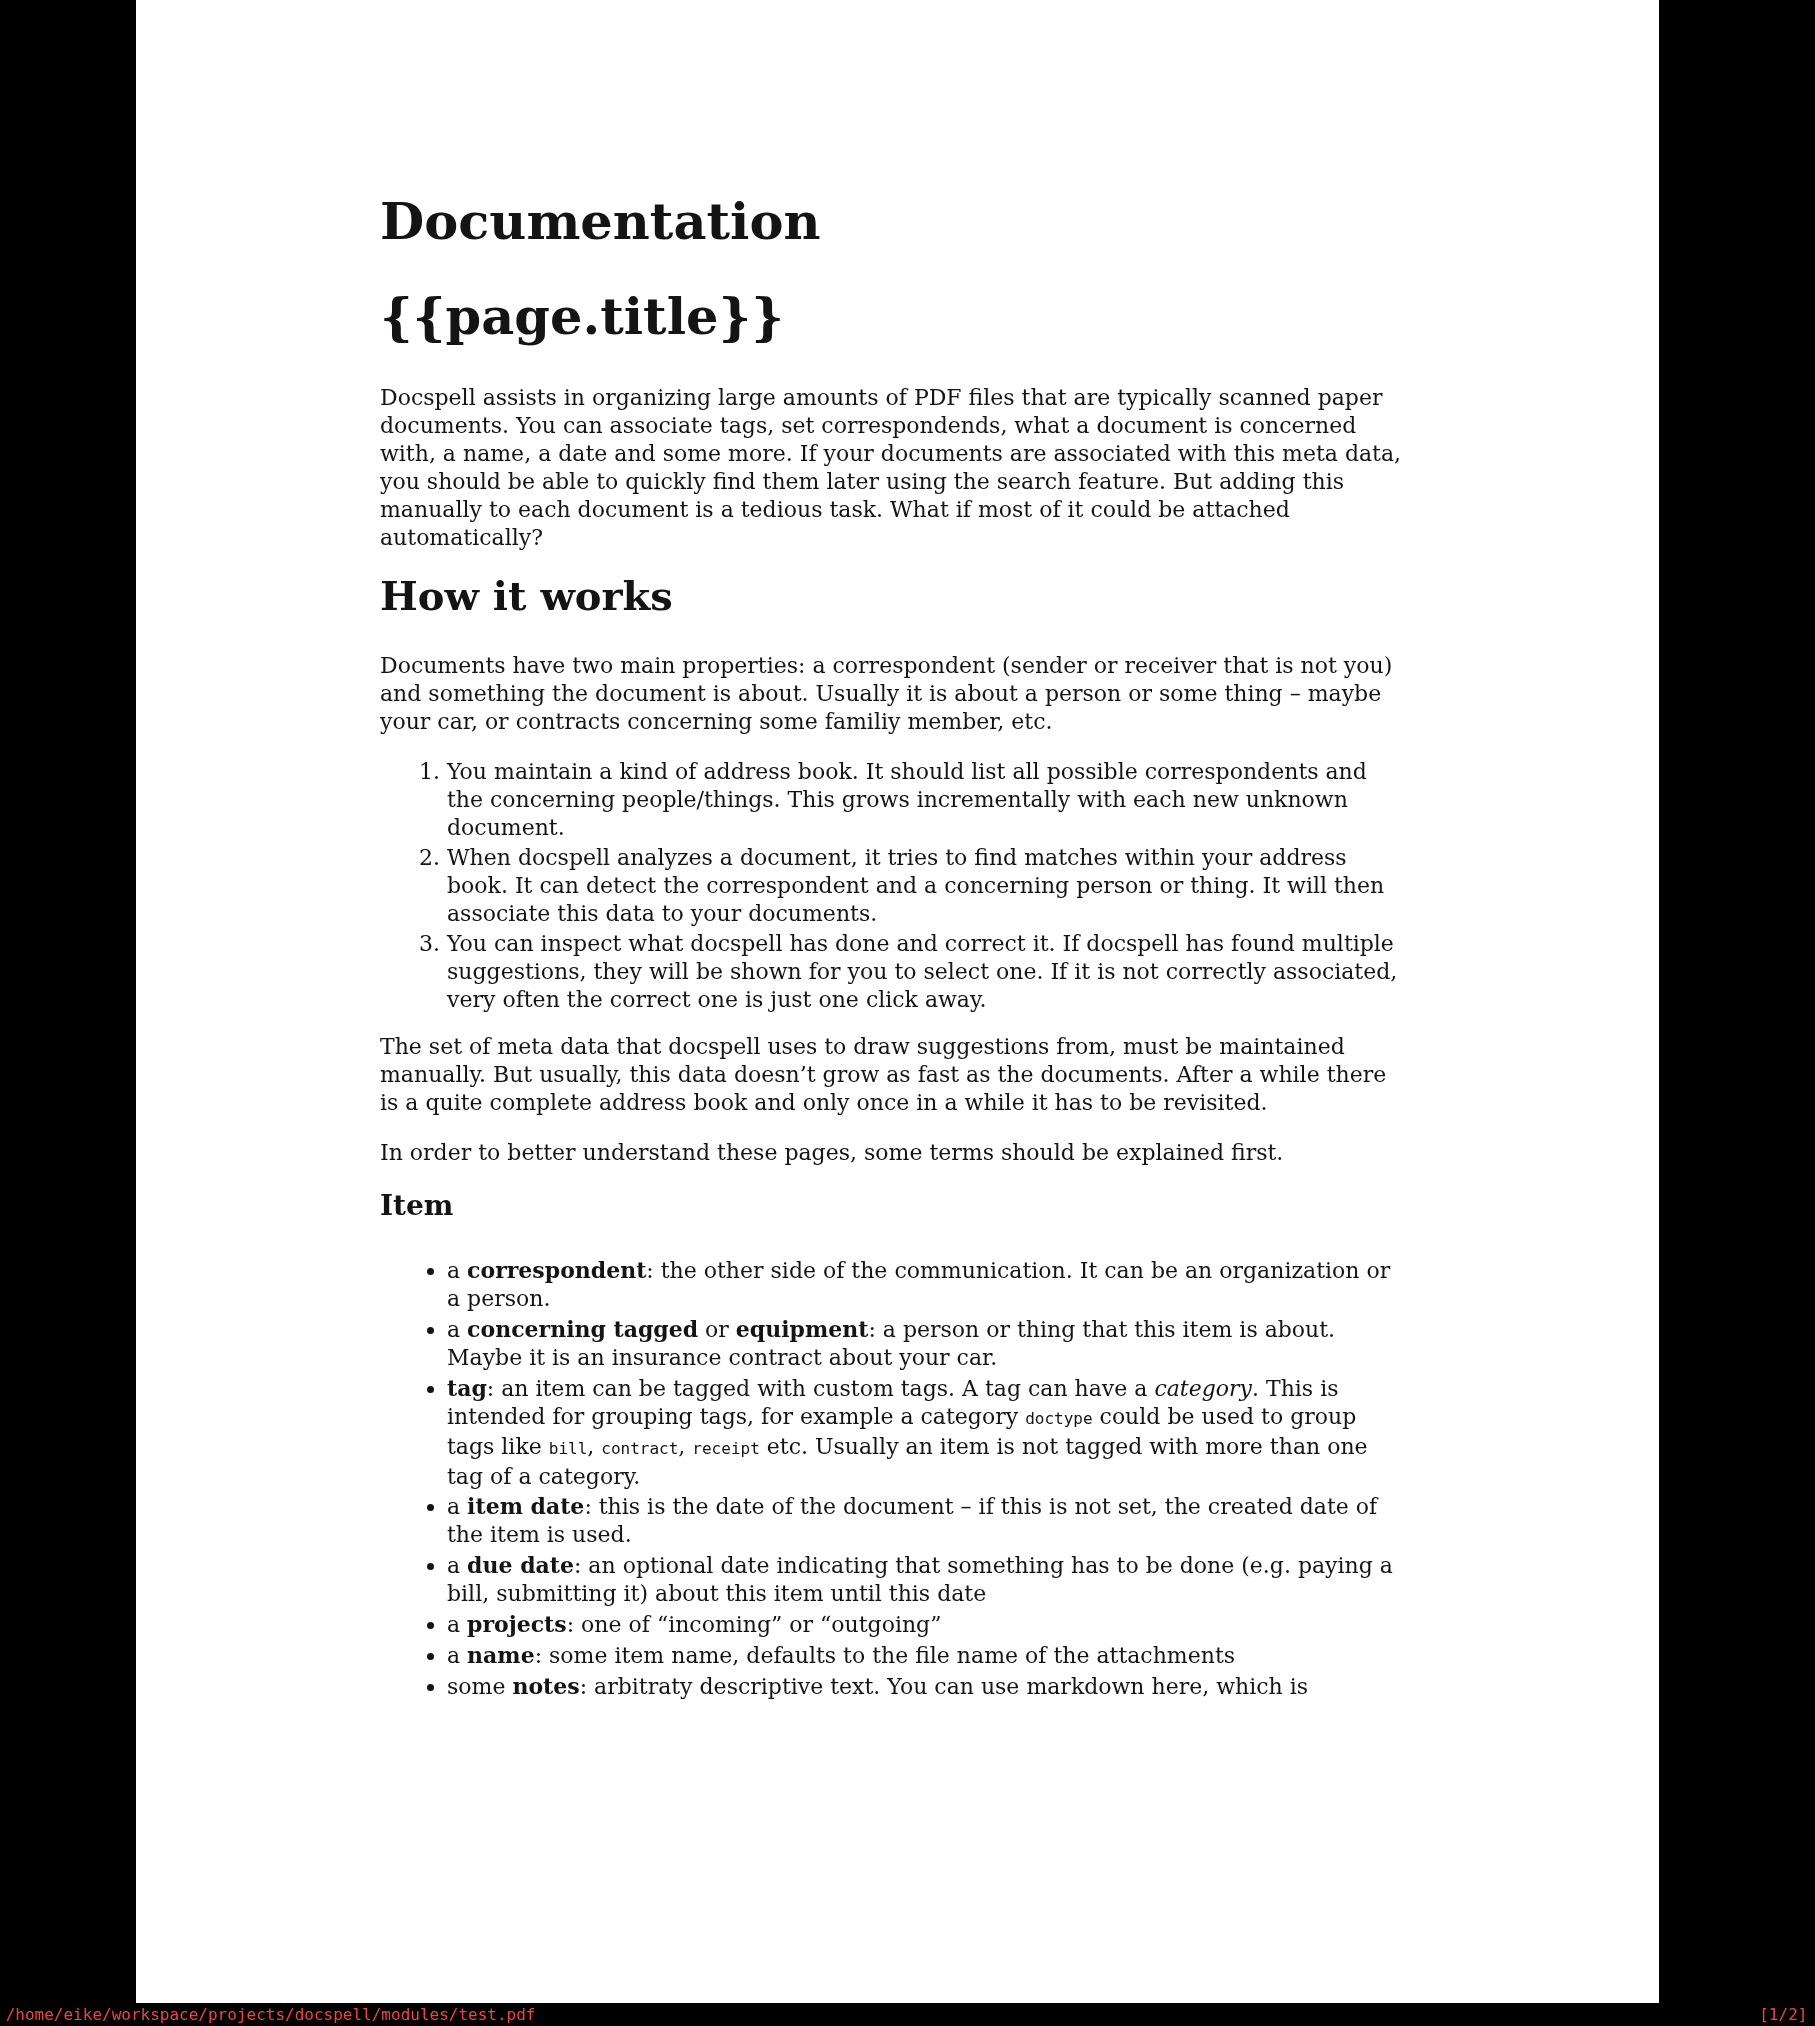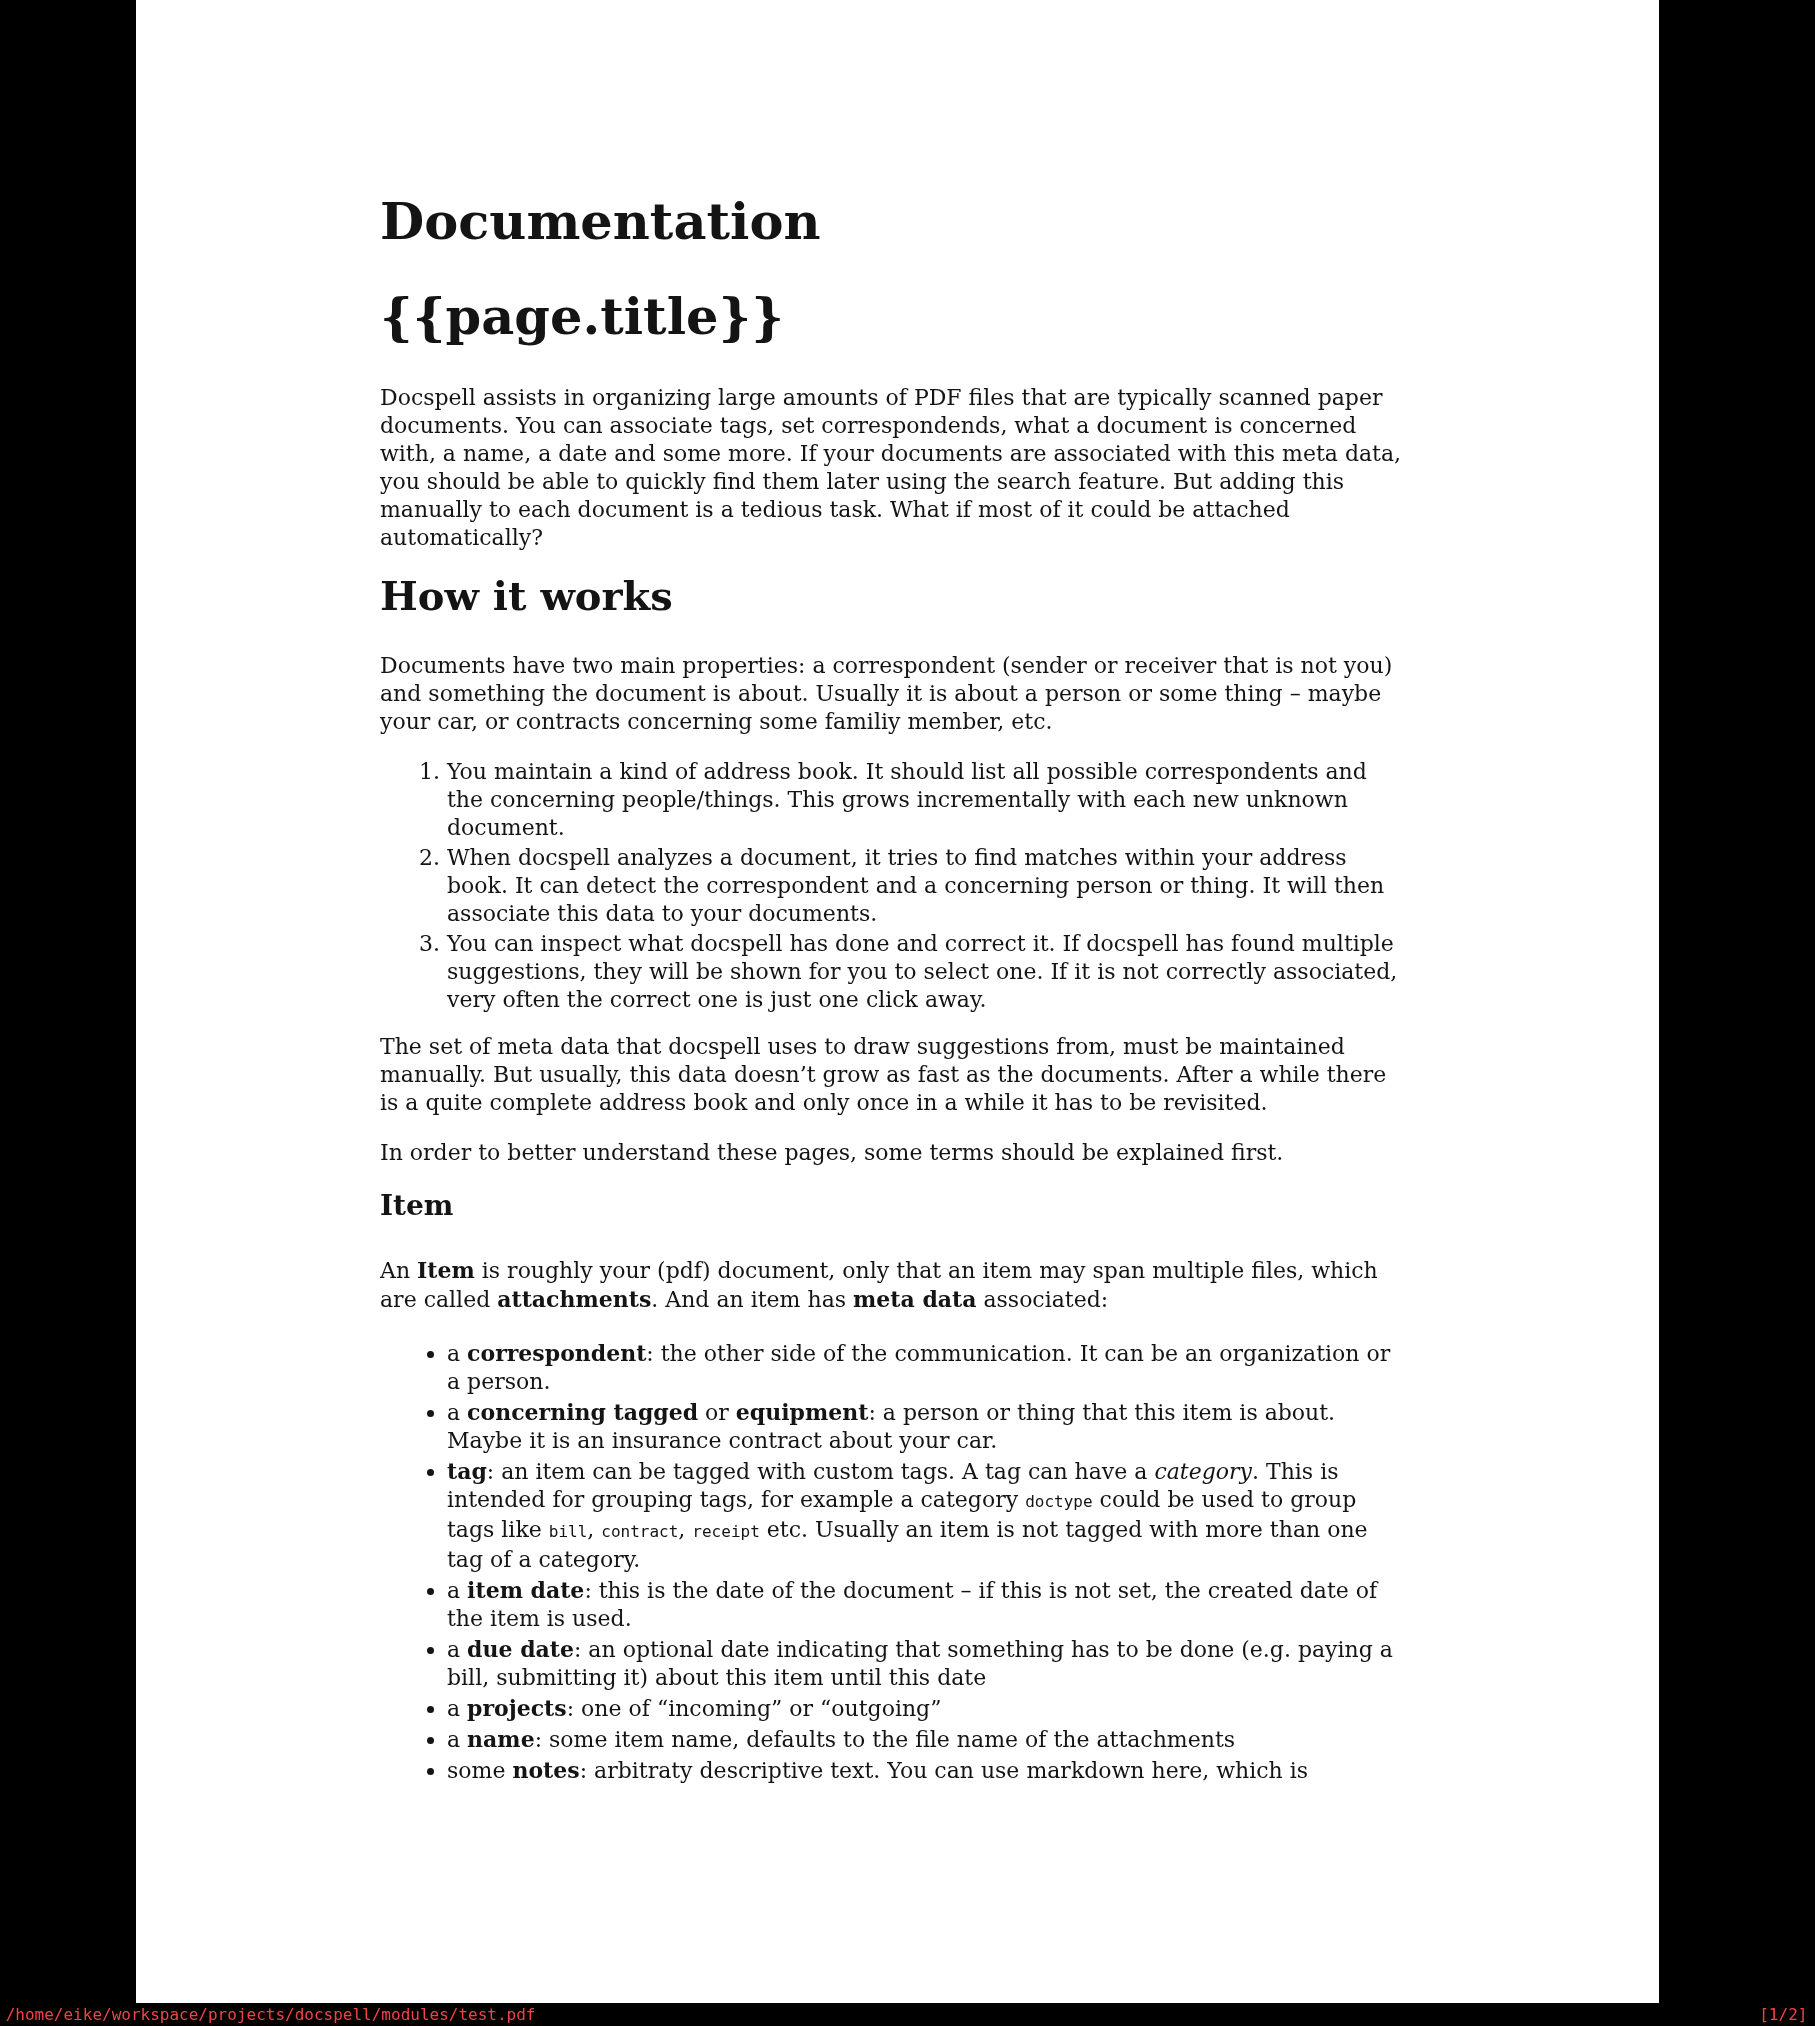--- a/index.html
+++ b/index.html
@@ -104,21 +104,20 @@
         <h2>How it works</h2>
         <p><span>Documents have two main properties: a correspondent (sender or receiver that is not you) and something the document is about. Usually it is about a person or some thing – maybe your car, or contracts concerning some familiy member, etc.</span></p>
         <ol>
           <li><span>You maintain a kind of address book. It should list all possible correspondents and the concerning people/things. This grows incrementally with each new unknown document.</span></li>
           <li><span>When docspell analyzes a document, it tries to find matches within your address book. It can detect the correspondent and a concerning person or thing. It will then associate this data to your documents.</span></li>
           <li><span>You can inspect what docspell has done and correct it. If docspell has found multiple suggestions, they will be shown for you to select one. If it is not correctly associated, very often the correct one is just one click away.</span></li>
         </ol>
         <p><span>The set of meta data that docspell uses to draw suggestions from, must be maintained manually. But usually, this data doesn’t grow as fast as the documents. After a while there is a quite complete address book and only once in a while it has to be revisited.</span></p>
         <p><span>In order to better understand these pages, some terms should be explained first.</span></p>
         <h3>Item</h3>
-        <p><span>An </span><b>Item</b><span> is roughly your (pdf) document, only that an item may span multiple files, which are called </span><b>attachments</b><span>. And an item has </span><b>meta data</b><span> associated:</span></p>
         <ul>
           <li><span>a </span><b>correspondent</b><span>: the other side of the communication. It can be an organization or a person.</span></li>
           <li><span>a </span><b>concerning tagged</b><span> or </span><b>equipment</b><span>: a person or thing that this item is about. Maybe it is an insurance contract about your car.</span></li>
           <li><b>tag</b><span>: an item can be tagged with custom tags. A tag can have a </span><i>category</i><span>. This is intended for grouping tags, for example a category </span><code>doctype</code><span> could be used to group tags like </span><code>bill</code><span>, </span><code>contract</code><span>, </span><code>receipt</code><span> etc. Usually an item is not tagged with more than one tag of a category.</span></li>
           <li><span>a </span><b>item date</b><span>: this is the date of the document – if this is not set, the created date of the item is used.</span></li>
           <li><span>a </span><b>due date</b><span>: an optional date indicating that something has to be done (e.g. paying a bill, submitting it) about this item until this date</span></li>
           <li><span>a </span><b>projects</b><span>: one of “incoming” or “outgoing”</span></li>
           <li><span>a </span><b>name</b><span>: some item name, defaults to the file name of the attachments</span></li>
           <li><span>some </span><b>notes</b><span>: arbitraty descriptive text. You can use markdown here, which is</span></li>
         </ul>

